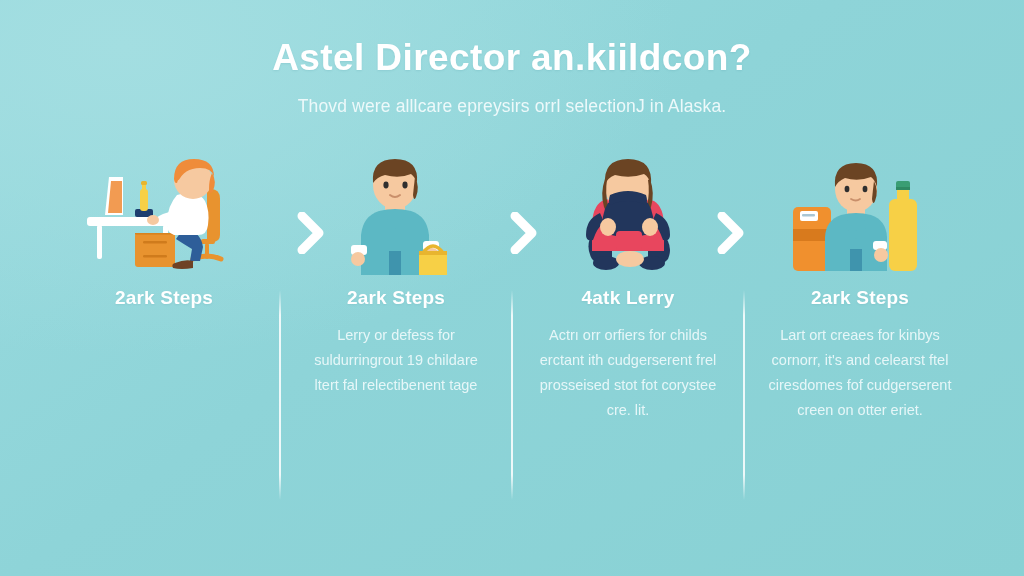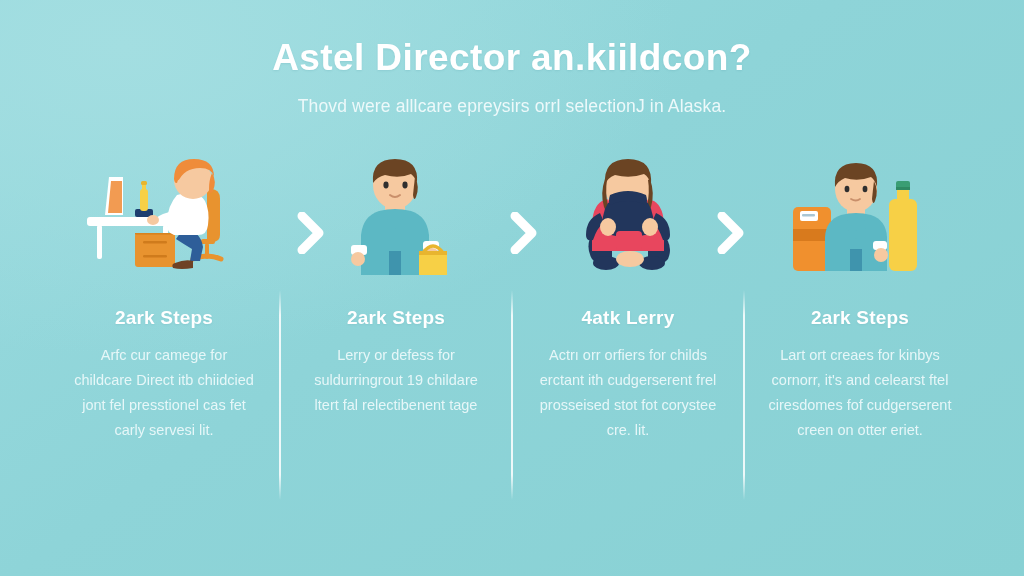--- a/index.html
+++ b/index.html
@@ -57,21 +57,21 @@
 
   .art {
     height:125px;
     display:flex;
     align-items:flex-end;
     justify-content:center;
   }
   .art svg { display:block; }
 
   .step-title {
-    margin-top:32px;
+    margin-top:12px;
     color:#ffffff;
     font-size:19px;
     font-weight:bold;
     letter-spacing:.2px;
     text-shadow:0 1px 2px rgba(80,150,160,.16);
   }
   .step-body {
     margin:14px auto 0;
     max-width:186px;
     color:#eefafb;
@@ -139,21 +139,20 @@
 
         <ellipse cx="74" cy="65" rx="6" ry="5" fill="#f6c9a0"></ellipse>
 
         <circle cx="114" cy="25" r="19" fill="#f6c9a0"></circle>
         <path d="M95 24 q0 -20 20 -20 q20 0 20 18 q-2 -9 -14 -9 q-16 0 -22 14 q-3 3 -4 -3 z" fill="#ef8c3a"></path>
         <path d="M133 18 q5 8 1 18 q-3 5 -4 -2 q0 -9 3 -16 z" fill="#ef8c3a"></path>
         <circle cx="101" cy="27" r="2.6" fill="#f6c9a0"></circle>
       </svg>
     </div>
     <div class="step-title">2ark Steps</div>
-    <div class="step-body">Arfc cur camege for childcare Direct itb chiidcied jont fel presstionel cas fet carly servesi lit.</div>
   </div>
 
   <div class="col">
     <div class="art">
       <svg width="130" height="120" viewBox="0 0 130 120" aria-hidden="true">
 
         <rect x="54" y="44" width="20" height="16" fill="#f6c9a0"></rect>
 
         <ellipse cx="64" cy="30" rx="22" ry="24" fill="#f6c9a0"></ellipse>
 

